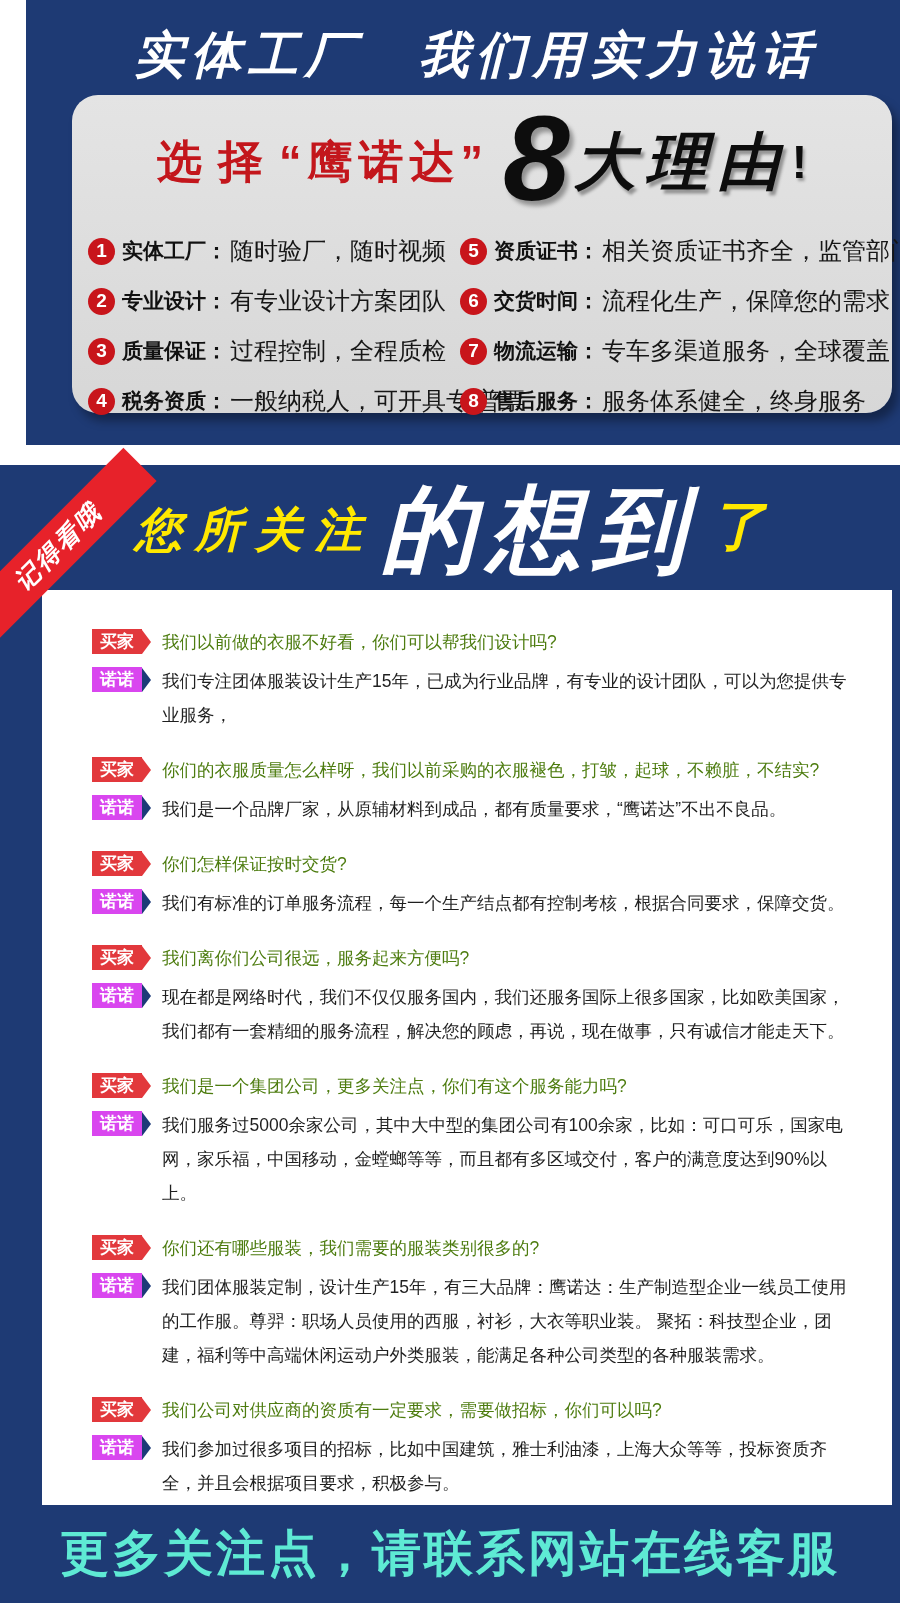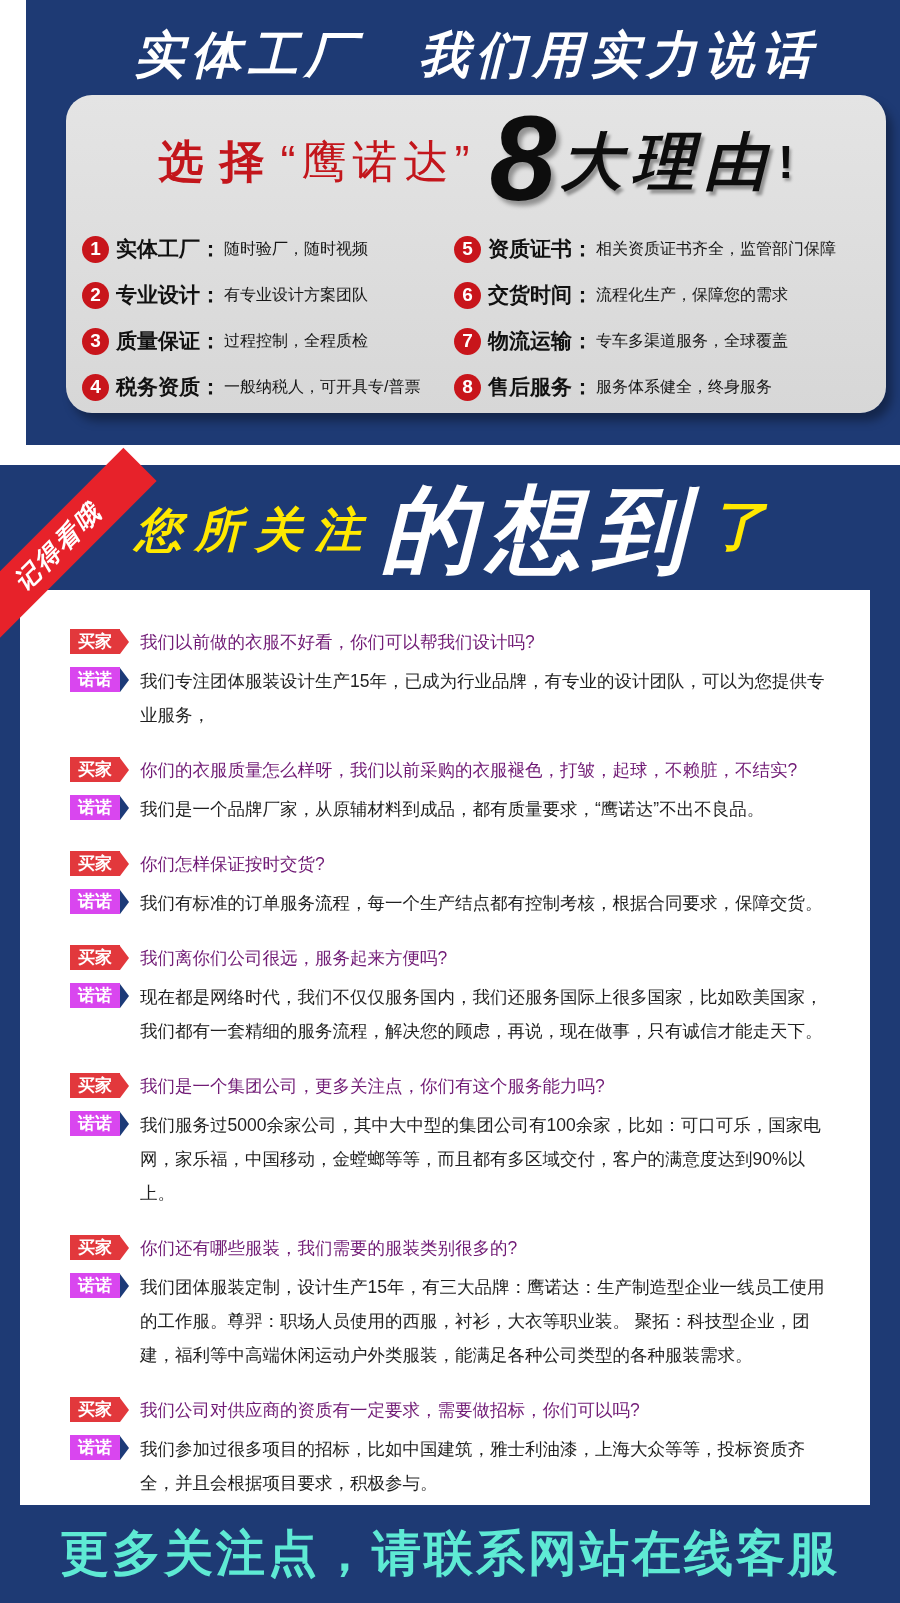--- a/index.html
+++ b/index.html
@@ -7,49 +7,49 @@
   .page { position:relative; width:900px; height:1603px; overflow:hidden; background:#fff; }
 
   
   .section-top { position:relative; width:900px; height:445px; background:#1e3a74;margin-left:26px; }
   .top-title {
     padding-top:22px; text-align:center; color:#ffffff;
     font-size:50px; font-weight:900; font-style:italic; letter-spacing:7px;
     white-space:nowrap;
   }
   .reasons-box {
-    position:absolute; left:40px; top:95px; width:820px; height:318px;
+    position:absolute; left:46px; top:95px; width:820px; height:318px;
     background:linear-gradient(180deg,#e4e4e4 0%,#d7d7d7 100%);
     border-radius:26px;
     box-shadow:6px 8px 10px rgba(0,0,0,0.35);
   }
   .box-title { display:flex; align-items:center; justify-content:center; height:118px; margin-top:8px; }
   .bt-red { color:#c3161c; font-size:45px; font-weight:900; letter-spacing:16px; white-space:nowrap; }
-  .bt-brand { color:#c3161c; font-size:45px; font-weight:400; letter-spacing:6px; white-space:nowrap; }
+  .bt-brand { color:#c3161c; font-size:45px; font-weight:700; letter-spacing:6px; white-space:nowrap; }
   .bt-8 {
     color:#0d0d0d; font-size:120px; font-weight:900; font-style:italic; line-height:0.85;
     margin:0 4px 0 14px; text-shadow:4px 5px 4px rgba(0,0,0,0.35); position:relative; top:-4px;
   }
   .bt-big {
     color:#0d0d0d; font-size:62px; font-weight:900; font-style:italic; letter-spacing:10px;
     text-shadow:3px 4px 3px rgba(0,0,0,0.35); white-space:nowrap;
   }
   .bt-ex { color:#0d0d0d; font-size:46px; font-weight:900; margin-left:2px; text-shadow:2px 3px 3px rgba(0,0,0,0.3); }
 
   .reasons-cols { display:flex; padding:14px 0 0 16px; }
   .reasons-col { display:flex; flex-direction:column; gap:18px; }
   .reasons-col.c1 { width:372px; }
   .reason { display:flex; align-items:center; white-space:nowrap; }
   .reason-num {
     flex:none; width:27px; height:27px; border-radius:50%; background:#c8151b; color:#fff;
     font-weight:bold; font-size:19px; display:flex; align-items:center; justify-content:center;
     margin-right:7px;
   }
   .reason-label { font-weight:bold; color:#111; font-size:21px; }
-  .reason-text { color:#161616; font-size:16px; margin-left:3px;text-align:right; }
+  .reason-text { color:#161616; font-size:24px; margin-left:3px;text-align:right; }
 
   
   .white-gap { width:900px; height:20px; background:#ffffff; }
 
   
   .section-main { position:relative; width:900px; height:1138px; background:#1e3a74; }
   .ribbon {
     position:absolute; top:58px; left:-58px; width:232px; padding:7px 0;
     background:#e7222a; color:#ffffff; font-weight:900; font-style:italic; font-size:25px;
     letter-spacing:3px; text-align:center; transform:rotate(-45deg); z-index:2;
@@ -61,40 +61,40 @@
   }
   .h-y { color:#ffe800; font-weight:900; font-style:italic; }
   .h-w { color:#ffffff; font-weight:900; font-style:italic; }
   .h-p1 { font-size:47px; letter-spacing:13px; }
   .h-p2 { font-size:95px; margin:0 6px; }
   .h-p3 { font-size:48px; letter-spacing:9px; margin-left:22px; }
   .h-p4 { font-size:93px; letter-spacing:12px; margin-left:6px; }
   .h-p5 { font-size:55px; margin-left:12px; position:relative; top:-4px; }
 
   .panel {
-    position:absolute; left:20px; top:125px; width:850px; height:915px; background:#ffffff;
+    position:absolute; left:42px; top:125px; width:850px; height:915px; background:#ffffff;
     box-sizing:border-box; padding:36px 34px 0 50px; overflow:hidden;
   }
   .qa { margin-bottom:22px; }
   .qa-row { display:flex; align-items:flex-start; margin-bottom:6px; }
   .qa-row:last-child { margin-bottom:0; }
   .tag {
     flex:none; position:relative; color:#ffffff; font-weight:bold; font-size:17px;
     line-height:25px; padding:0 8px; margin-right:20px; margin-top:3px; white-space:nowrap;
   }
   .tag::after {
     content:""; position:absolute; left:100%; top:50%; transform:translateY(-50%);
     border-top:12px solid transparent; border-bottom:12px solid transparent;
     border-left:9px solid transparent;
   }
   .tag.red { background:#e2383c; }
   .tag.red::after { border-left-color:#e2383c; }
   .tag.blue { background:#d946ef; }
   .tag.blue::after { border-left-color:#1c3a78; }
-  .q-text { color:#701a75; font-size:17.5px; line-height:31px; padding-top:1px; }
+  .q-text { color:#4d7c0f; font-size:17.5px; line-height:31px; padding-top:1px; }
   .a-text { color:#1f1f1f; font-size:17.5px; line-height:34px; }
 
   .footer-title {
     position:absolute; left:0; bottom:16px; width:100%; text-align:center;
     color:#5eead4; font-size:49px; font-weight:900; letter-spacing:3px; white-space:nowrap;
   }
 </style>
 </head>
 <body>
 

